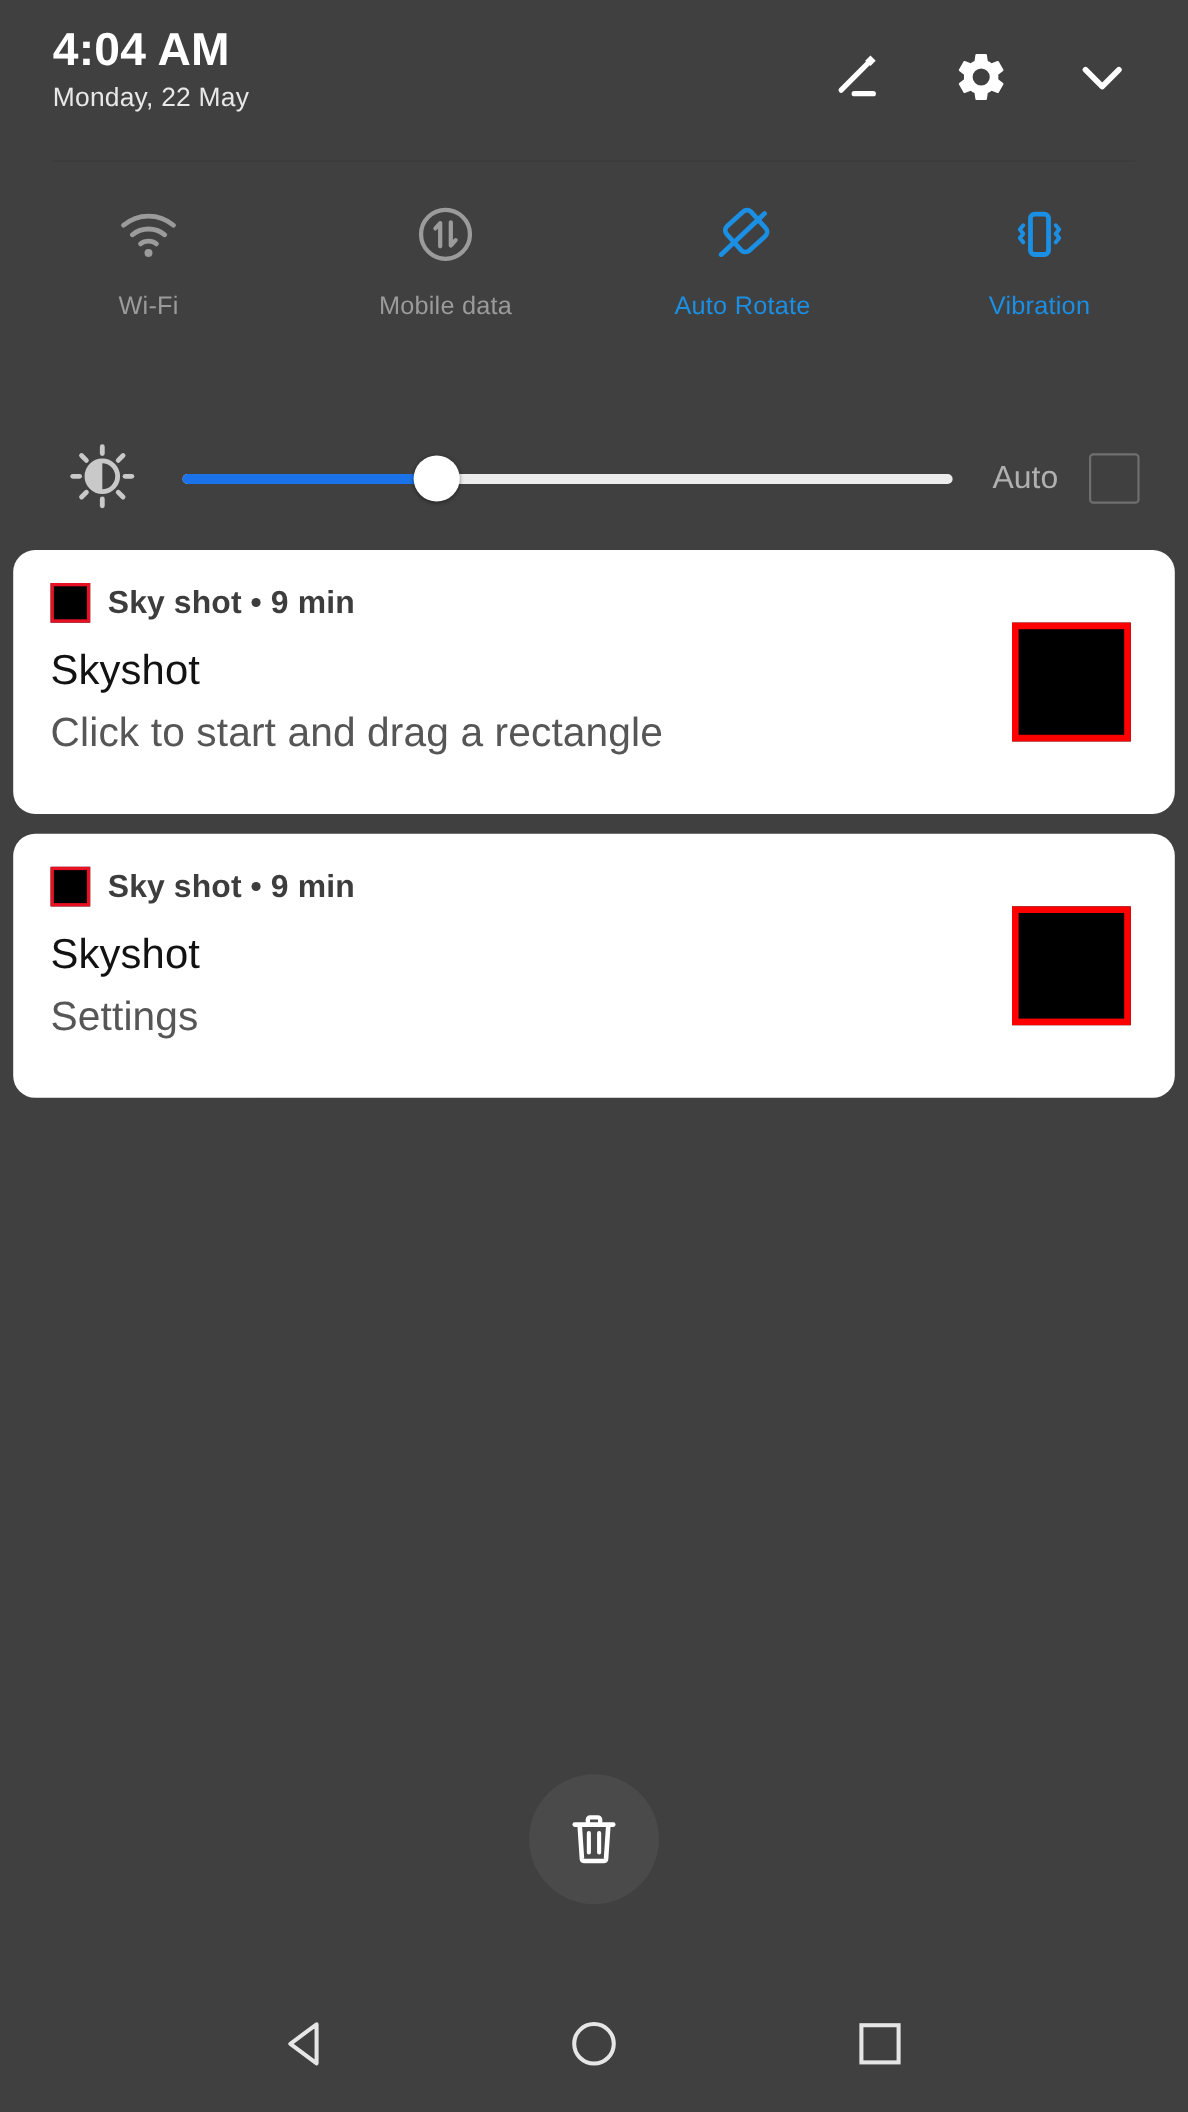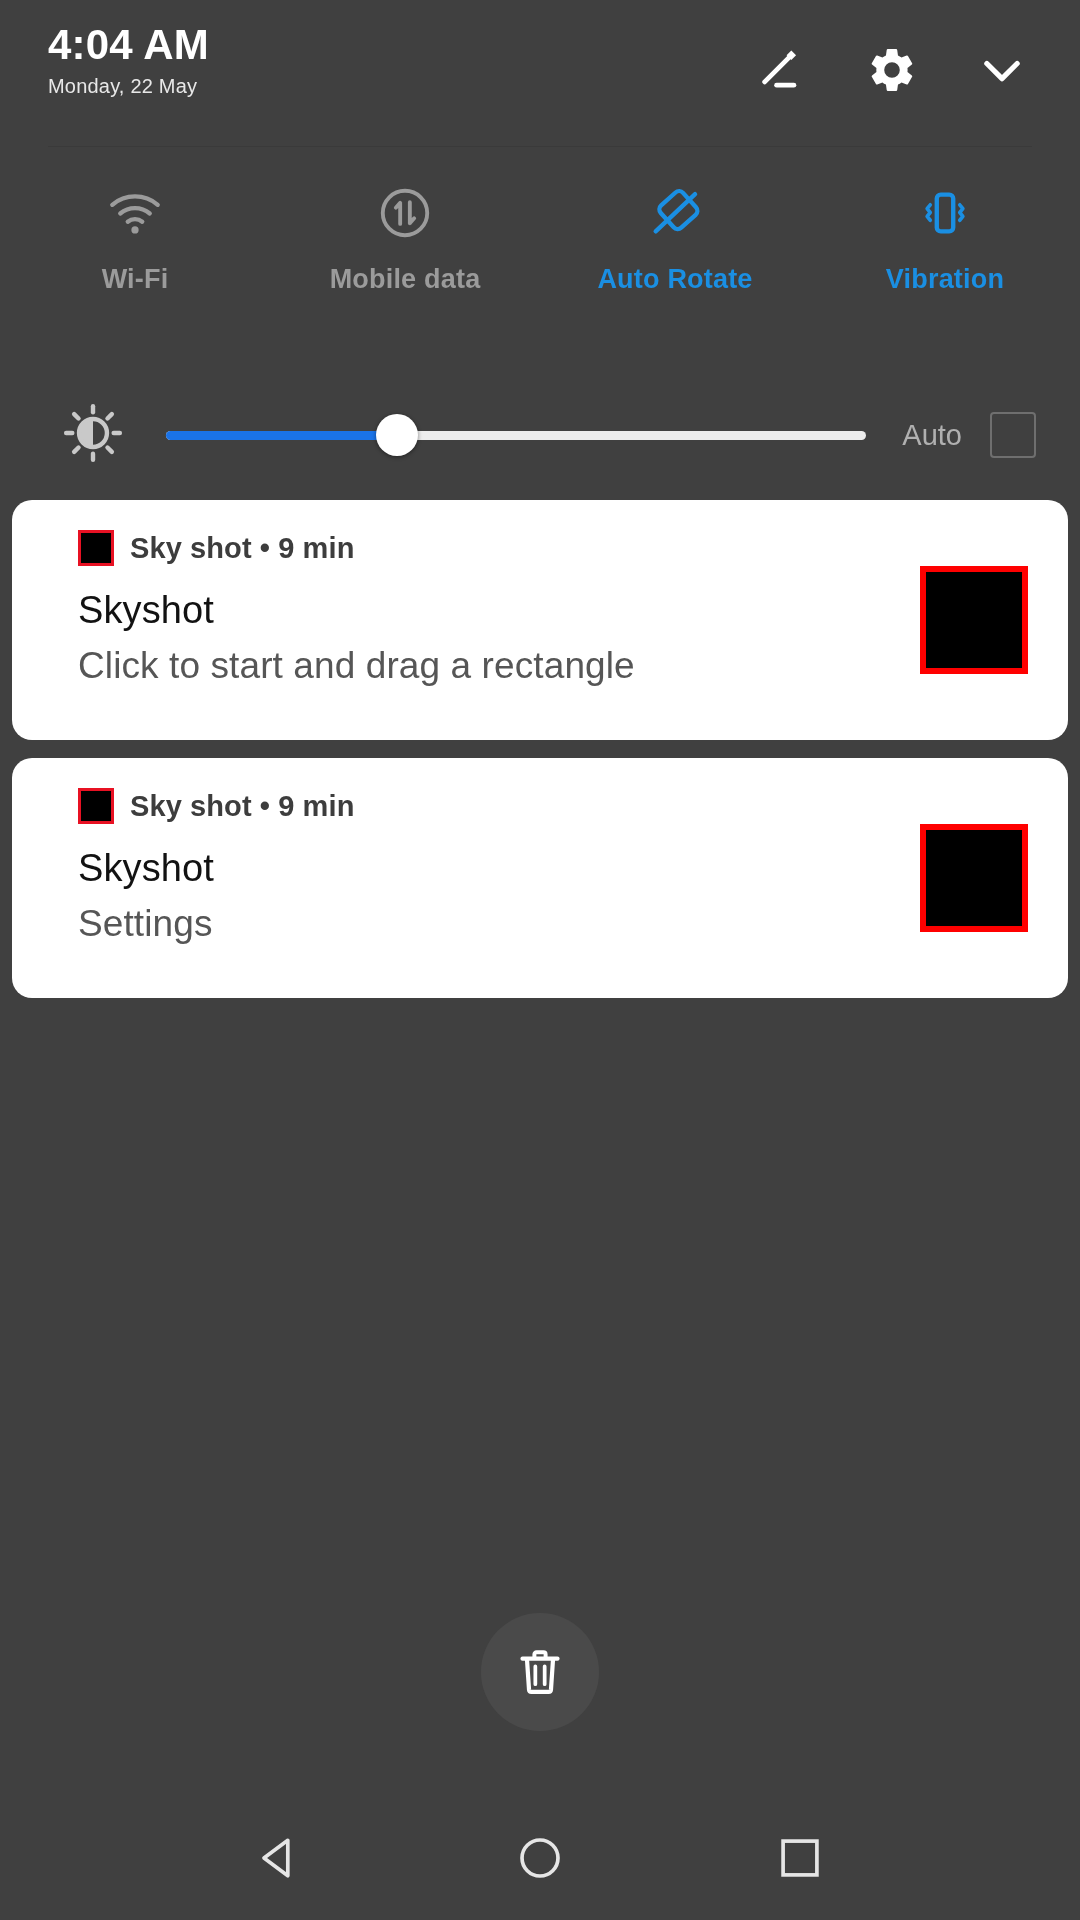--- a/index.html
+++ b/index.html
@@ -16,21 +16,21 @@
     position:absolute; top:0; left:0; width:1080px; height:142px;
     display:flex; align-items:flex-start; justify-content:space-between;
     padding:22px 52px 0 48px;
   }
   .clock-block { display:flex; flex-direction:column; }
   .clock-time {
     color:#ffffff; font-size:42px; font-weight:700; line-height:1.08;
     letter-spacing:0.2px;
   }
   .clock-date {
-    color:#e8e8e8; font-size:20px; font-weight:400; line-height:1.35;
+    color:#e8e8e8; font-size:24px; font-weight:400; line-height:1.35;
     margin-top:6px; letter-spacing:0.2px;
   }
   .header-icons { display:flex; align-items:center; gap:58px; margin-top:22px; }
   .hicon { width:52px; height:52px; display:block; }
 
   .header-divider {
     position:absolute; top:146px; left:48px; width:984px; height:1px;
     background:#3a3a3a;
   }
 
@@ -38,21 +38,21 @@
   .qs-row {
     position:absolute; top:184px; left:0; width:1080px; height:150px;
     display:flex; align-items:flex-start;
   }
   .qs-tile {
     flex:1 1 0; display:flex; flex-direction:column;
     align-items:center; justify-content:flex-start; gap:22px;
   }
   .qs-ic { width:58px; height:58px; display:block; }
   .qs-label {
-    font-size:27px; font-weight:700; letter-spacing:0.2px;
+    font-size:23px; font-weight:400; letter-spacing:0.2px;
     white-space:nowrap;
   }
   .qs-off .qs-label { color:#9b9b9b; }
   .qs-on  .qs-label { color:#1a8fe3; }
 
   
   .bright-row {
     position:absolute; top:392px; left:0; width:1080px; height:86px;
     display:flex; align-items:center; padding:0 44px 0 62px;text-align:right;
   }
@@ -85,21 +85,21 @@
   
   .notif {
     position:absolute; left:12px; width:1056px;
     background:#ffffff; border-radius:20px;
     padding:26px 28px 26px 34px;
   }
   .notif-1 { top:500px; height:240px; }
   .notif-2 { top:758px; height:240px; }
 
   .notif-inner { display:flex; height:100%; }
-  .notif-main { flex:1 1 auto; display:flex; flex-direction:column;margin-left:32px; }
+  .notif-main { flex:1 1 auto; display:flex; flex-direction:column; }
   .notif-head { display:flex; align-items:center; gap:16px; height:44px; }
   .app-icon {
     width:36px; height:36px; background:#000000;
     border:3px solid #e81123; flex:0 0 36px;
   }
   .app-line {
     color:#3d3d3d; font-size:29px; font-weight:700; letter-spacing:0.1px;
     white-space:nowrap;
   }
   .notif-title {

